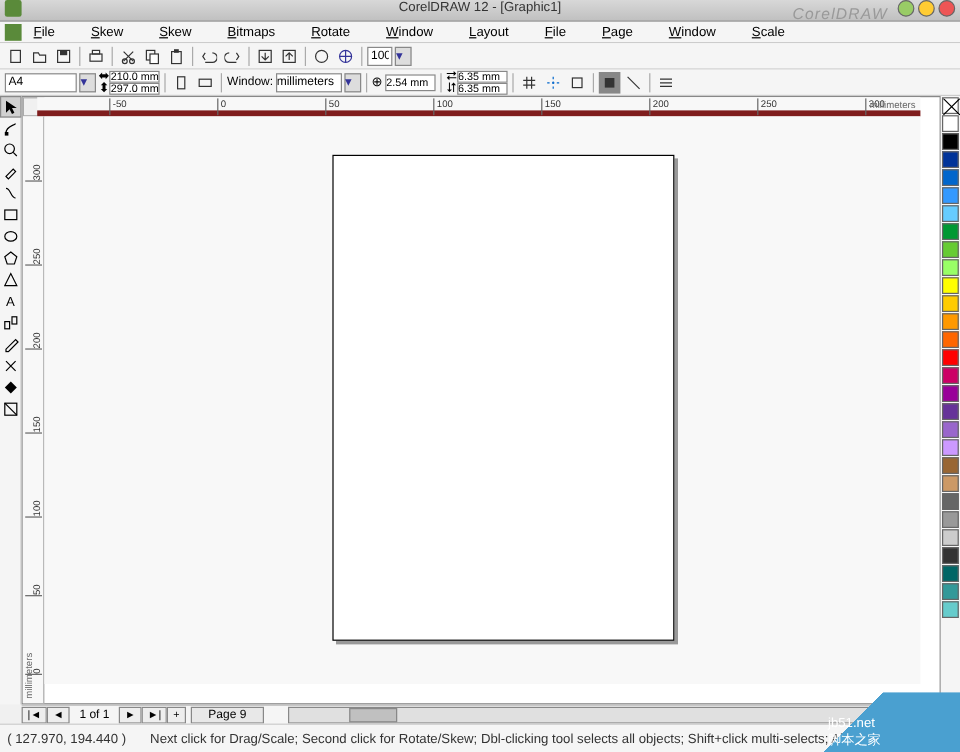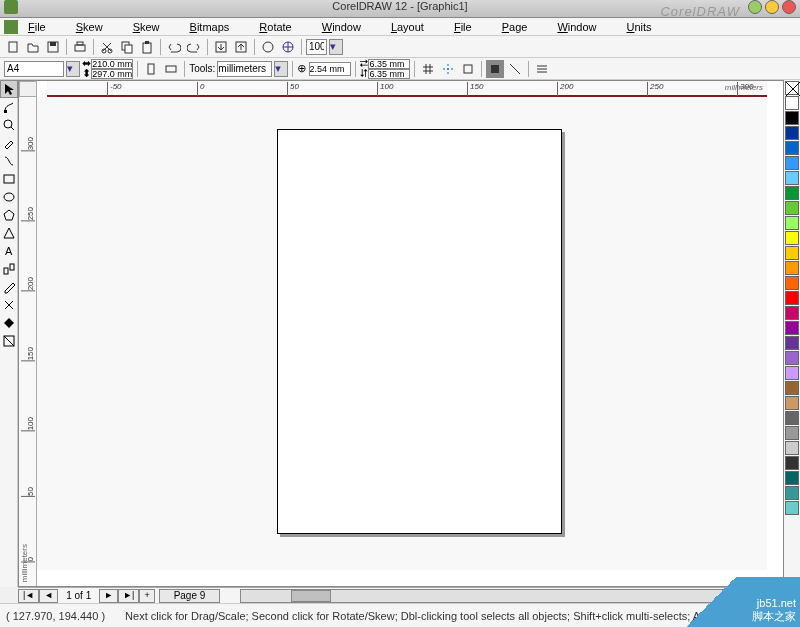--- a/index.html
+++ b/index.html
@@ -23,41 +23,41 @@
 .zoom-field { width: 21px; height: 16px; border: 1px solid #888; background: white; padding: 0 2px; font-size: 10px; }
 .zoom-spin { width: 14px; height: 16px; background: #ddd; border: 1px solid #888; color: #339; }
 .propbar { height: 22px; background: #f5f5f5; display: flex; align-items: center; padding: 0 4px; gap: 2px; border-bottom: 1px solid #ccc; }
 .paper-combo { width: 60px; height: 16px; border: 1px solid #888; background: white; font-size: 10px; padding: 0 2px; }
 .dim-group { display: flex; flex-direction: column; font-size: 9px; }
 .dim-row { display: flex; align-items: center; height: 10px; }
 .dim-row input { width: 42px; height: 10px; border: 1px solid #888; font-size: 9px; }
 .units-combo { width: 55px; height: 16px; border: 1px solid #888; background: white; font-size: 10px; }
 .nudge-field { width: 42px; height: 14px; border: 1px solid #888; font-size: 9px; }
 .workspace { position: absolute; top: 80px; left: 18px; right: 16px; bottom: 40px; background: white; border: 1px solid #888; }
-.ruler-h { position: absolute; top: 0; left: 28px; right: 16px; height: 16px; background: #f8f8f8; border-bottom: 2px solid #7f1d1d; font-style: italic; }
+.ruler-h { position: absolute; top: 0; left: 12px; right: 16px; height: 16px; background: #f8f8f8; border-bottom: 5px solid #7f1d1d; }
 .ruler-v { position: absolute; top: 16px; left: 0; bottom: 0; width: 18px; background: #f8f8f8; border-right: 1px solid #aaa; }
 .ruler-corner { position: absolute; top: 0; left: 0; width: 18px; height: 16px; background: #f0f0f0; border: 1px solid #aaa; }
 .tick { position: absolute; font-size: 8px; color: #333; }
 .ruler-h .tick { top: 1px; border-left: 1px solid #666; padding-left: 2px; height: 14px; }
 .ruler-v .tick { left: 2px; border-top: 1px solid #666; width: 14px; writing-mode: vertical-lr; transform: rotate(180deg); }
 .canvas-area { position: absolute; top: 16px; left: 18px; right: 16px; bottom: 16px; background: #f8f8f8; overflow: hidden; }
 .page { position: absolute; left: 240px; top: 32px; width: 285px; height: 405px; background: white; border: 1px solid #000; box-shadow: 3px 3px 0 #999; }
 .toolbox { position: absolute; top: 80px; left: 0; width: 18px; background: #f5f5f5; border-right: 1px solid #ccc; bottom: 40px; }
 .tool { width: 18px; height: 18px; display: flex; align-items: center; justify-content: center; cursor: pointer; }
 .tool.active { background: #d0d0d0; border: 1px solid #888; }
 .colorbar { position: absolute; top: 80px; right: 0; width: 16px; bottom: 40px; background: #f5f5f5; }
 .swatch { width: 14px; height: 14px; margin: 1px; border: 1px solid #666; }
 .pagenav { position: absolute; bottom: 24px; left: 18px; right: 16px; height: 16px; background: #f5f5f5; display: flex; align-items: center; border-top: 1px solid #aaa; }
 .nav-btn { padding: 0 4px; border: 1px solid #888; height: 14px; font-size: 9px; cursor: pointer; background: #eee; }
 .page-tab { padding: 0 14px; background: #e8e8e8; border: 1px solid #888; height: 14px; font-size: 10px; margin-left: 4px; }
 .hscroll { flex: 1; margin-left: 20px; height: 14px; background: #e0e0e0; border: 1px solid #888; position: relative; }
 .hscroll-thumb { position: absolute; left: 50px; width: 40px; height: 12px; background: #c0c0c0; border: 1px solid #888; }
 .statusbar { position: absolute; bottom: 0; left: 0; right: 0; height: 24px; background: #f5f5f5; padding: 2px 6px; font-size: 10px; color: #333; display: flex; align-items: center; border-top: 1px solid #ccc; }
 .coords { margin-right: 20px; }
-.watermark { position: absolute; right: 0; bottom: 0; width: 140px; height: 50px; background: linear-gradient(135deg, transparent 40%, #4aa0d0 40%); color: white; font-size: 10px; padding: 20px 4px 0 30px; text-align: right; }
+.watermark { position: absolute; right: 0; bottom: 0; width: 140px; height: 50px; background: linear-gradient(135deg, transparent 40%, #4aa0d0 40%); color: white; font-size: 10px; padding: 20px 4px 0 30px; text-align: left; }
 .ml-label { position: absolute; font-size: 8px; color: #666; }
 svg { width: 14px; height: 14px; }
 </style>
 </head>
 <body>
 
 <div class="titlebar">
   <div class="app-icon"></div>
   <span class="titlebar-text">CorelDRAW 12 - [Graphic1]</span>
   <span class="logo">CorelDRAW</span>
@@ -73,21 +73,21 @@
   <span class="menu-item">File</span>
   <span class="menu-item">Skew</span>
   <span class="menu-item">Skew</span>
   <span class="menu-item">Bitmaps</span>
   <span class="menu-item">Rotate</span>
   <span class="menu-item">Window</span>
   <span class="menu-item">Layout</span>
   <span class="menu-item">File</span>
   <span class="menu-item">Page</span>
   <span class="menu-item">Window</span>
-  <span class="menu-item">Units</span>
+  <span class="menu-item">Scale</span>
 </div>
 
 <div class="toolbar">
   <div class="tb-btn">
       <svg>
         <rect x="3" y="2" width="8" height="10" fill="none" stroke="#333"></rect>
       </svg>
     </div>
   <div class="tb-btn">
       <svg>
@@ -186,21 +186,21 @@
       <svg>
         <rect x="4" y="2" width="6" height="10" fill="none" stroke="#333"></rect>
       </svg>
     </div>
   <div class="tb-btn">
       <svg>
         <rect x="2" y="4" width="10" height="6" fill="none" stroke="#333"></rect>
       </svg>
     </div>
   <div class="tb-sep"></div>
-  <span style="font-size:10px">Tools:</span>
+  <span style="font-size:10px">Window:</span>
   <input class="units-combo" value="millimeters" style="">
   <div class="zoom-spin">▾</div>
   <div class="tb-sep"></div>
   <span>⊕</span>
   <input class="nudge-field" value="2.54 mm" style="">
   <div class="tb-sep"></div>
   <div class="dim-group">
     <div class="dim-row">
         <span>⮂</span>
         <input value="6.35 mm" style="">

